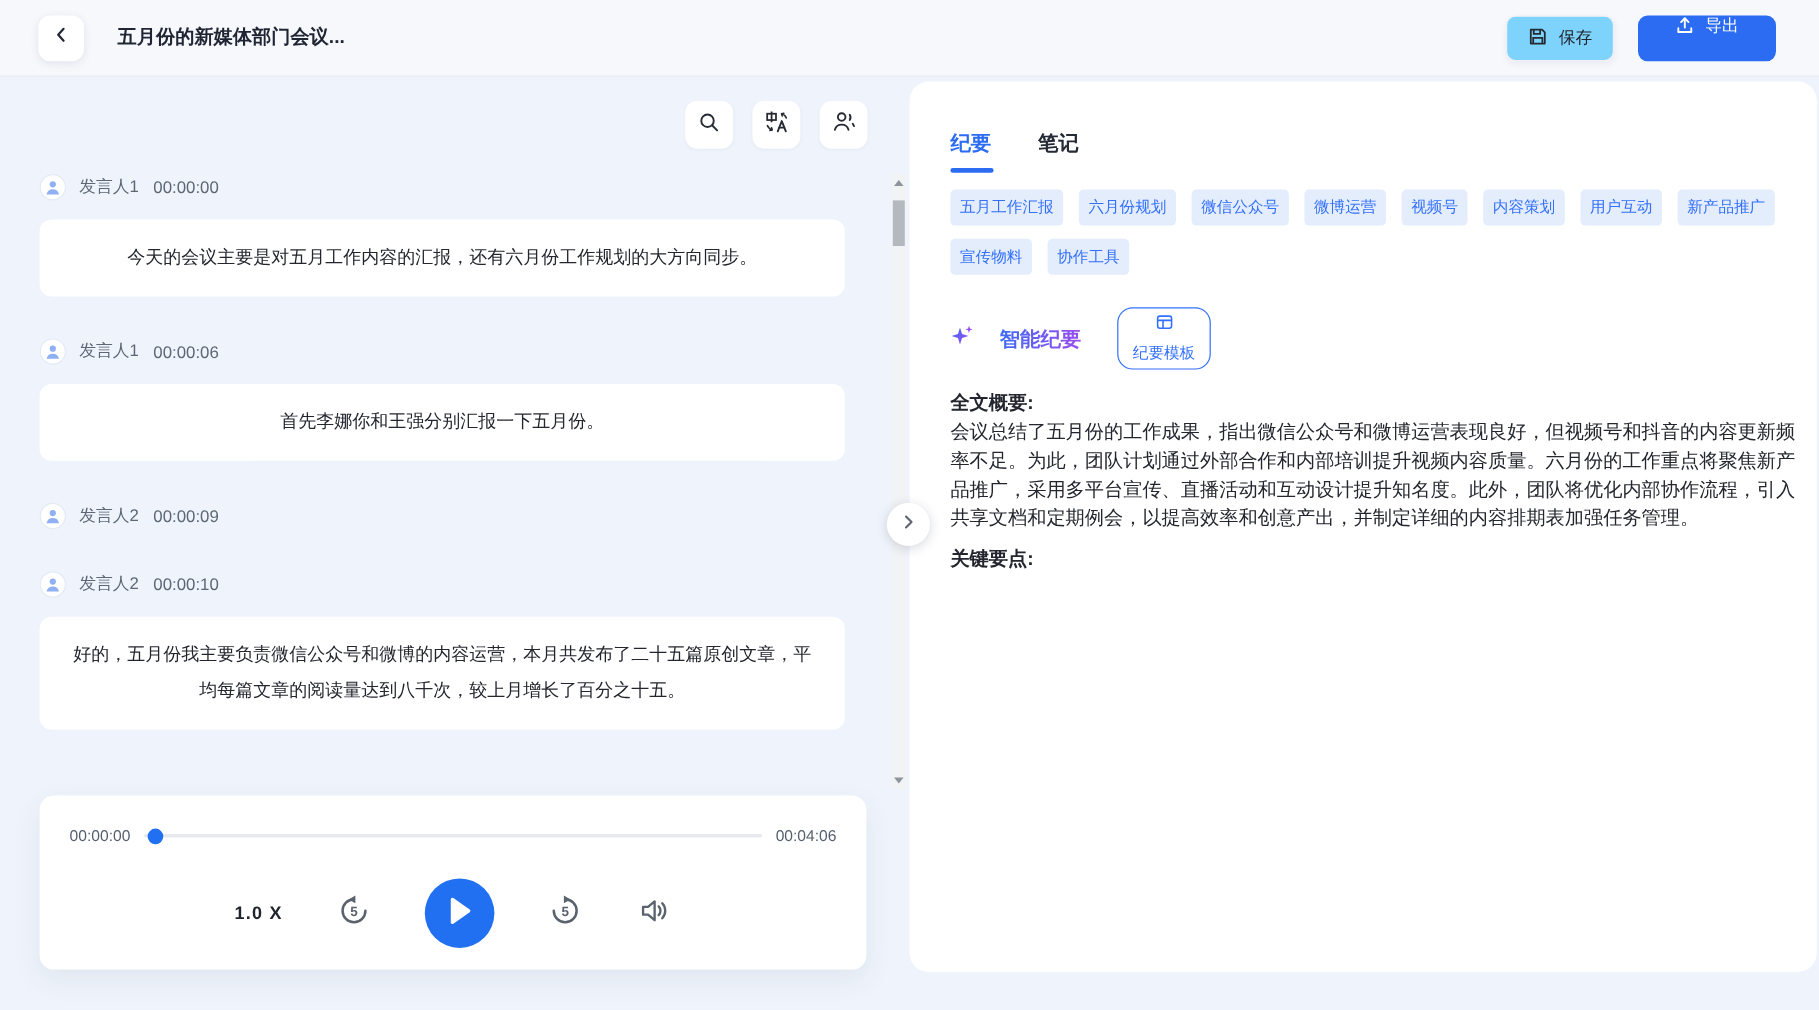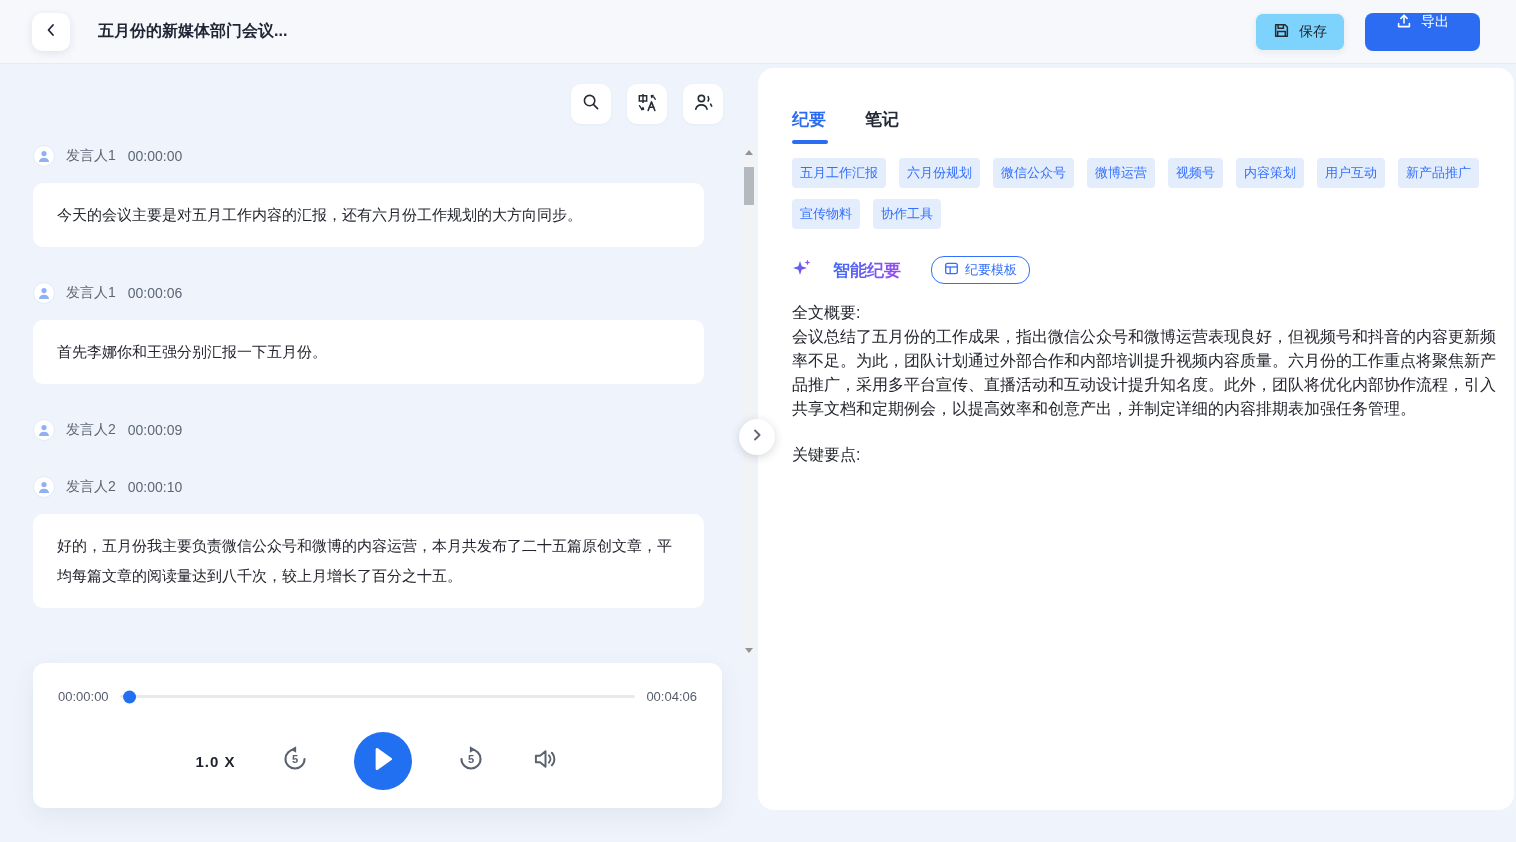--- a/index.html
+++ b/index.html
@@ -29,21 +29,21 @@
               align-items:center; justify-content:center; cursor:pointer;
               box-shadow:0 1px 3px rgba(30,40,70,.05); }
   .messages { position:absolute; top:81px; left:33px; width:671px; }
   .msg + .msg { margin-top:35px; }
   .msg-head { display:flex; align-items:center; gap:11px; height:22px; }
   .avatar { width:22px; height:22px; border-radius:50%; background:#fff;
             border:1px solid #e3eaf6; display:flex; align-items:center; justify-content:center; }
   .speaker { font-size:14px; color:#5d6775; }
   .time { font-size:14px; color:#5d6775; margin-left:1px; }
   .bubble { margin-top:16px; background:#fff; border-radius:10px; padding:17px 24px;
-            font-size:15px; line-height:30px; color:#23262e; cursor:pointer; }
+            font-size:15px; line-height:30px; color:#23262e; cursor:pointer;text-align:center; }
 
   
   .scrollbar { position:absolute; top:81px; left:743px; width:12px; height:513px; background:#f2f3f5; }
   .sb-up { position:absolute; top:5px; left:2px; width:0; height:0;
            border-left:4px solid transparent; border-right:4px solid transparent;
            border-bottom:5px solid #8f949c; }
   .sb-down { position:absolute; bottom:5px; left:2px; width:0; height:0;
            border-left:4px solid transparent; border-right:4px solid transparent;
            border-top:5px solid #8f949c; }
   .sb-thumb { position:absolute; top:22px; left:1px; width:10px; height:38px; background:#b4b8bf; }
@@ -78,24 +78,24 @@
   .tab .underline { width:36px; height:4px; border-radius:2px; background:#2b6cf2; margin:9px auto 0; }
   .kw-title { margin-top:33px; font-size:16px; font-weight:700; color:#23262e; }
   .chips { margin-top:14px; display:flex; flex-wrap:wrap; gap:11px 13px; width:706px; }
   .chip { background:#e4edfc; color:#3370ff; font-size:13px; padding:6px 8px; border-radius:4px;
           cursor:pointer; white-space:nowrap; }
   .smart-row { margin-top:27px; display:flex; align-items:center; gap:21px; }
   .smart-title { font-size:17px; font-weight:700;
                  background:linear-gradient(90deg,#3e6bf4,#9a4cf0);
                  -webkit-background-clip:text; background-clip:text; color:transparent; }
   .tpl-btn { margin-left:9px; display:flex; align-items:center; gap:6px; border:1px solid #3370ff;
-             color:#3370ff; font-size:13px; padding:4px 12px; border-radius:13px; background:#fff; cursor:pointer; }
-  .sec-title { margin-top:17px; font-size:16px; font-weight:400; color:#23262e; line-height:24px; }
+             color:#3370ff; font-size:13px; padding:4px 12px; border-radius:13px; background:#fff; cursor:pointer;flex-direction:column; }
+  .sec-title { margin-top:17px; font-size:16px; font-weight:700; color:#23262e; line-height:24px; }
   .overview { font-size:16px; line-height:24px; color:#23262e; width:718px; }
-  .kp-title { margin-top:22px; }
+  .kp-title { margin-top:10px; }
   ol.keypoints { margin-top:12px; padding-left:24px; font-size:16px; line-height:30px; color:#23262e; width:710px; }
 </style>
 </head>
 <body>
 
 <div class="app">
 
   <div class="topbar">
     <div class="back-btn">
       <span>

